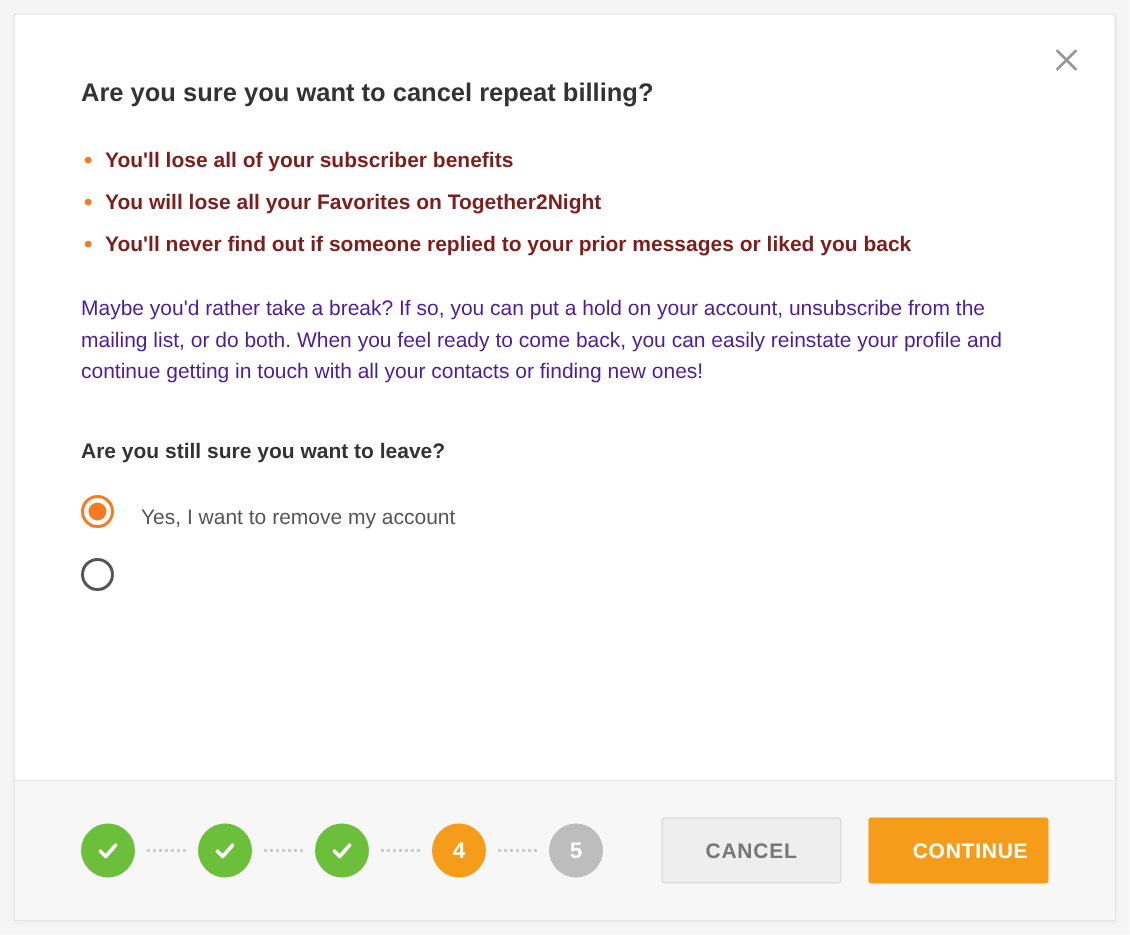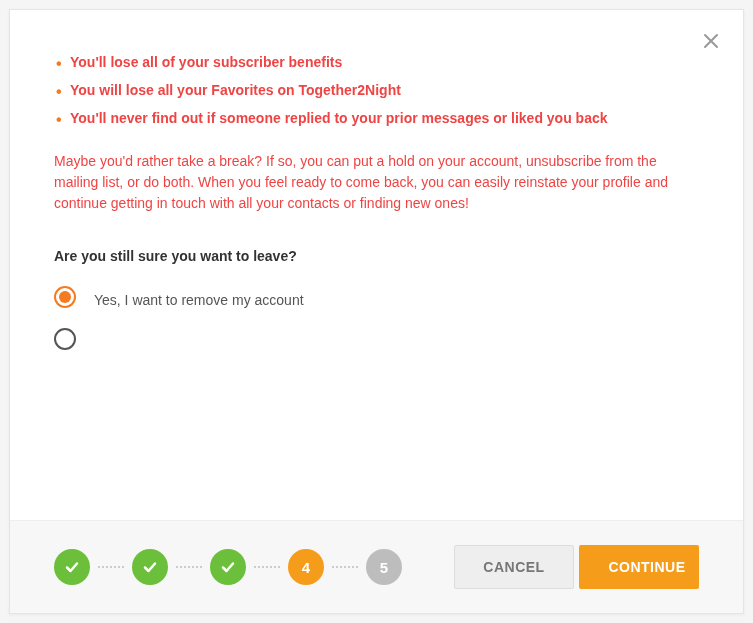--- a/index.html
+++ b/index.html
@@ -48,37 +48,37 @@
     color: #777;
     line-height: 1.5;
     margin-bottom: 18px;
   }
   ul.bullets {
     list-style: none;
     margin-bottom: 22px;
   }
   ul.bullets li {
     font-size: 14px;
-    color: #ef4444;
+    color: #7f1d1d;
     font-weight: bold;
     line-height: 1.5;
     padding-left: 16px;
     position: relative;
     margin-bottom: 7px;
   }
   ul.bullets li::before {
     content: "•";
     color: #f47b20;
     position: absolute;
     left: 2px;
     font-size: 16px;
   }
   .outro {
     font-size: 14px;
-    color: #ef4444;
+    color: #4c1d95;
     line-height: 1.5;
     margin-bottom: 34px;
   }
   .prompt {
     font-size: 14px;
     font-weight: bold;
     color: #333;
     margin-bottom: 22px;
   }
   .radio-row {
@@ -137,21 +137,21 @@
   }
   .step.done { background: #6bbf3a; }
   .step.current { background: #f59c1a; }
   .step.pending { background: #bdbdbd; }
   .step-sep {
     width: 26px;
     height: 0;
     border-top: 2px dotted #ccc;
     margin: 0 8px;
   }
-  .buttons { display: flex; gap: 5px; }
+  .buttons { display: flex; gap: 18px; }
   .btn {
     min-width: 120px;
     height: 44px;
     border: none;
     font-size: 14px;
     font-weight: bold;
     letter-spacing: 0.5px;
     cursor: pointer;
     border-radius: 2px;
   }
@@ -174,20 +174,21 @@
 
   <button class="close-btn">
     <span>
       <svg width="16" height="16" viewBox="0 0 16 16">
           <path d="M2 2 L14 14 M14 2 L2 14" stroke="#999" stroke-width="2" fill="none" stroke-linecap="round"></path>
         </svg>
     </span>
   </button>
 
   <div class="content">
+    <h2 class="title">Are you sure you want to cancel repeat billing?</h2>
 
     <ul class="bullets">
       <li>You'll lose all of your subscriber benefits</li>
       <li>You will lose all your Favorites on Together2Night</li>
       <li>You'll never find out if someone replied to your prior messages or liked you back</li>
     </ul>
 
     <p class="outro">Maybe you'd rather take a break? If so, you can put a hold on your account, unsubscribe from the mailing list, or do both. When you feel ready to come back, you can easily reinstate your profile and continue getting in touch with all your contacts or finding new ones!</p>
 
     <p class="prompt">Are you still sure you want to leave?</p>

